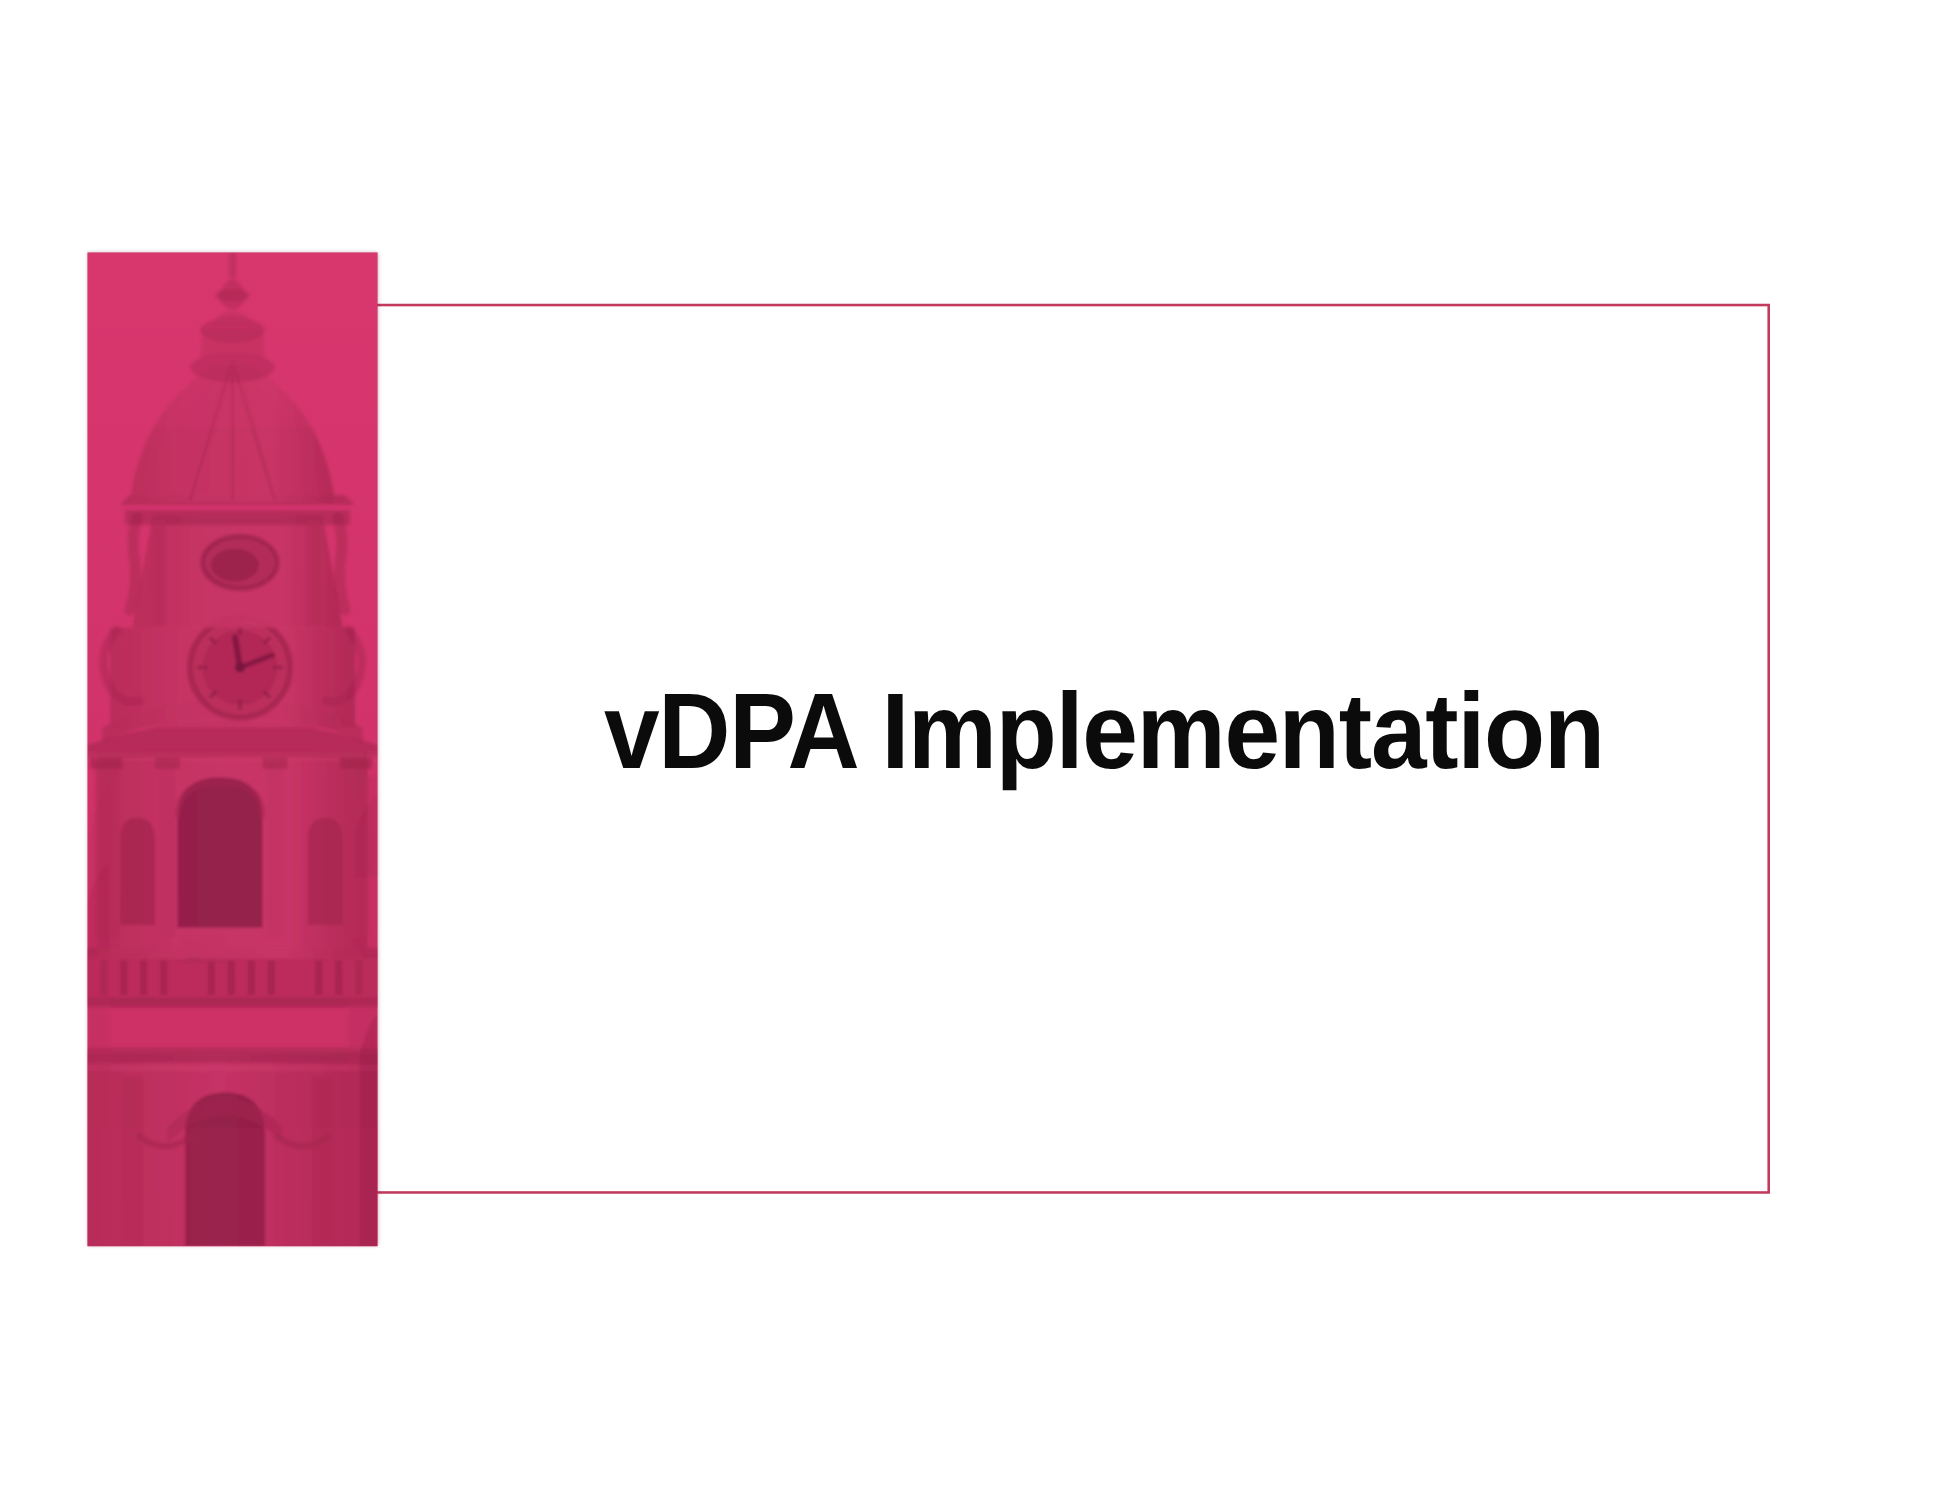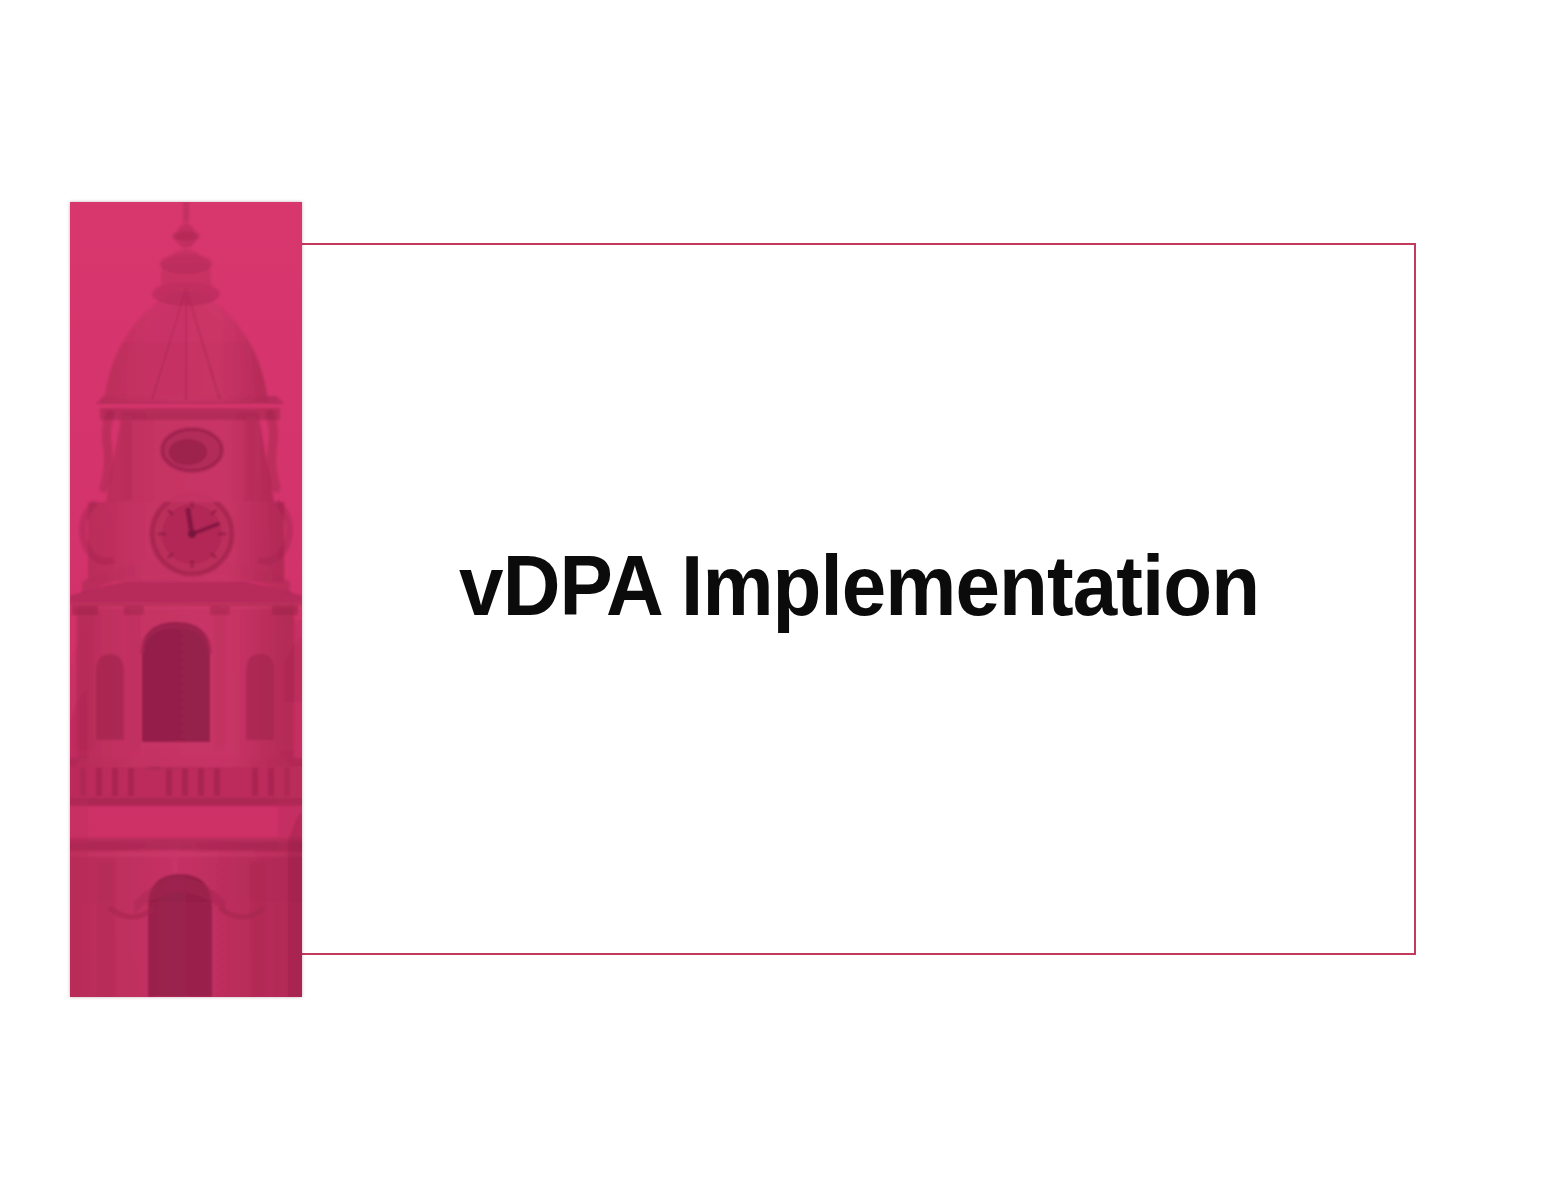--- a/index.html
+++ b/index.html
@@ -54,20 +54,21 @@
     height: 795px;
   }
 
   
   .title-block {
     position: absolute;
     left: 302px;
     top: 540px;
     width: 1114px;
     text-align: center;
+    padding-left: 24px;
   }
   .title-text {
     display: inline-block;
     font-family: "Liberation Sans Narrow", "Liberation Sans", sans-serif;
     font-weight: bold;
     font-size: 86px;
     line-height: 1.05;
     letter-spacing: -1px;
     color: #0b0b0b;
     transform: scaleX(0.93);

